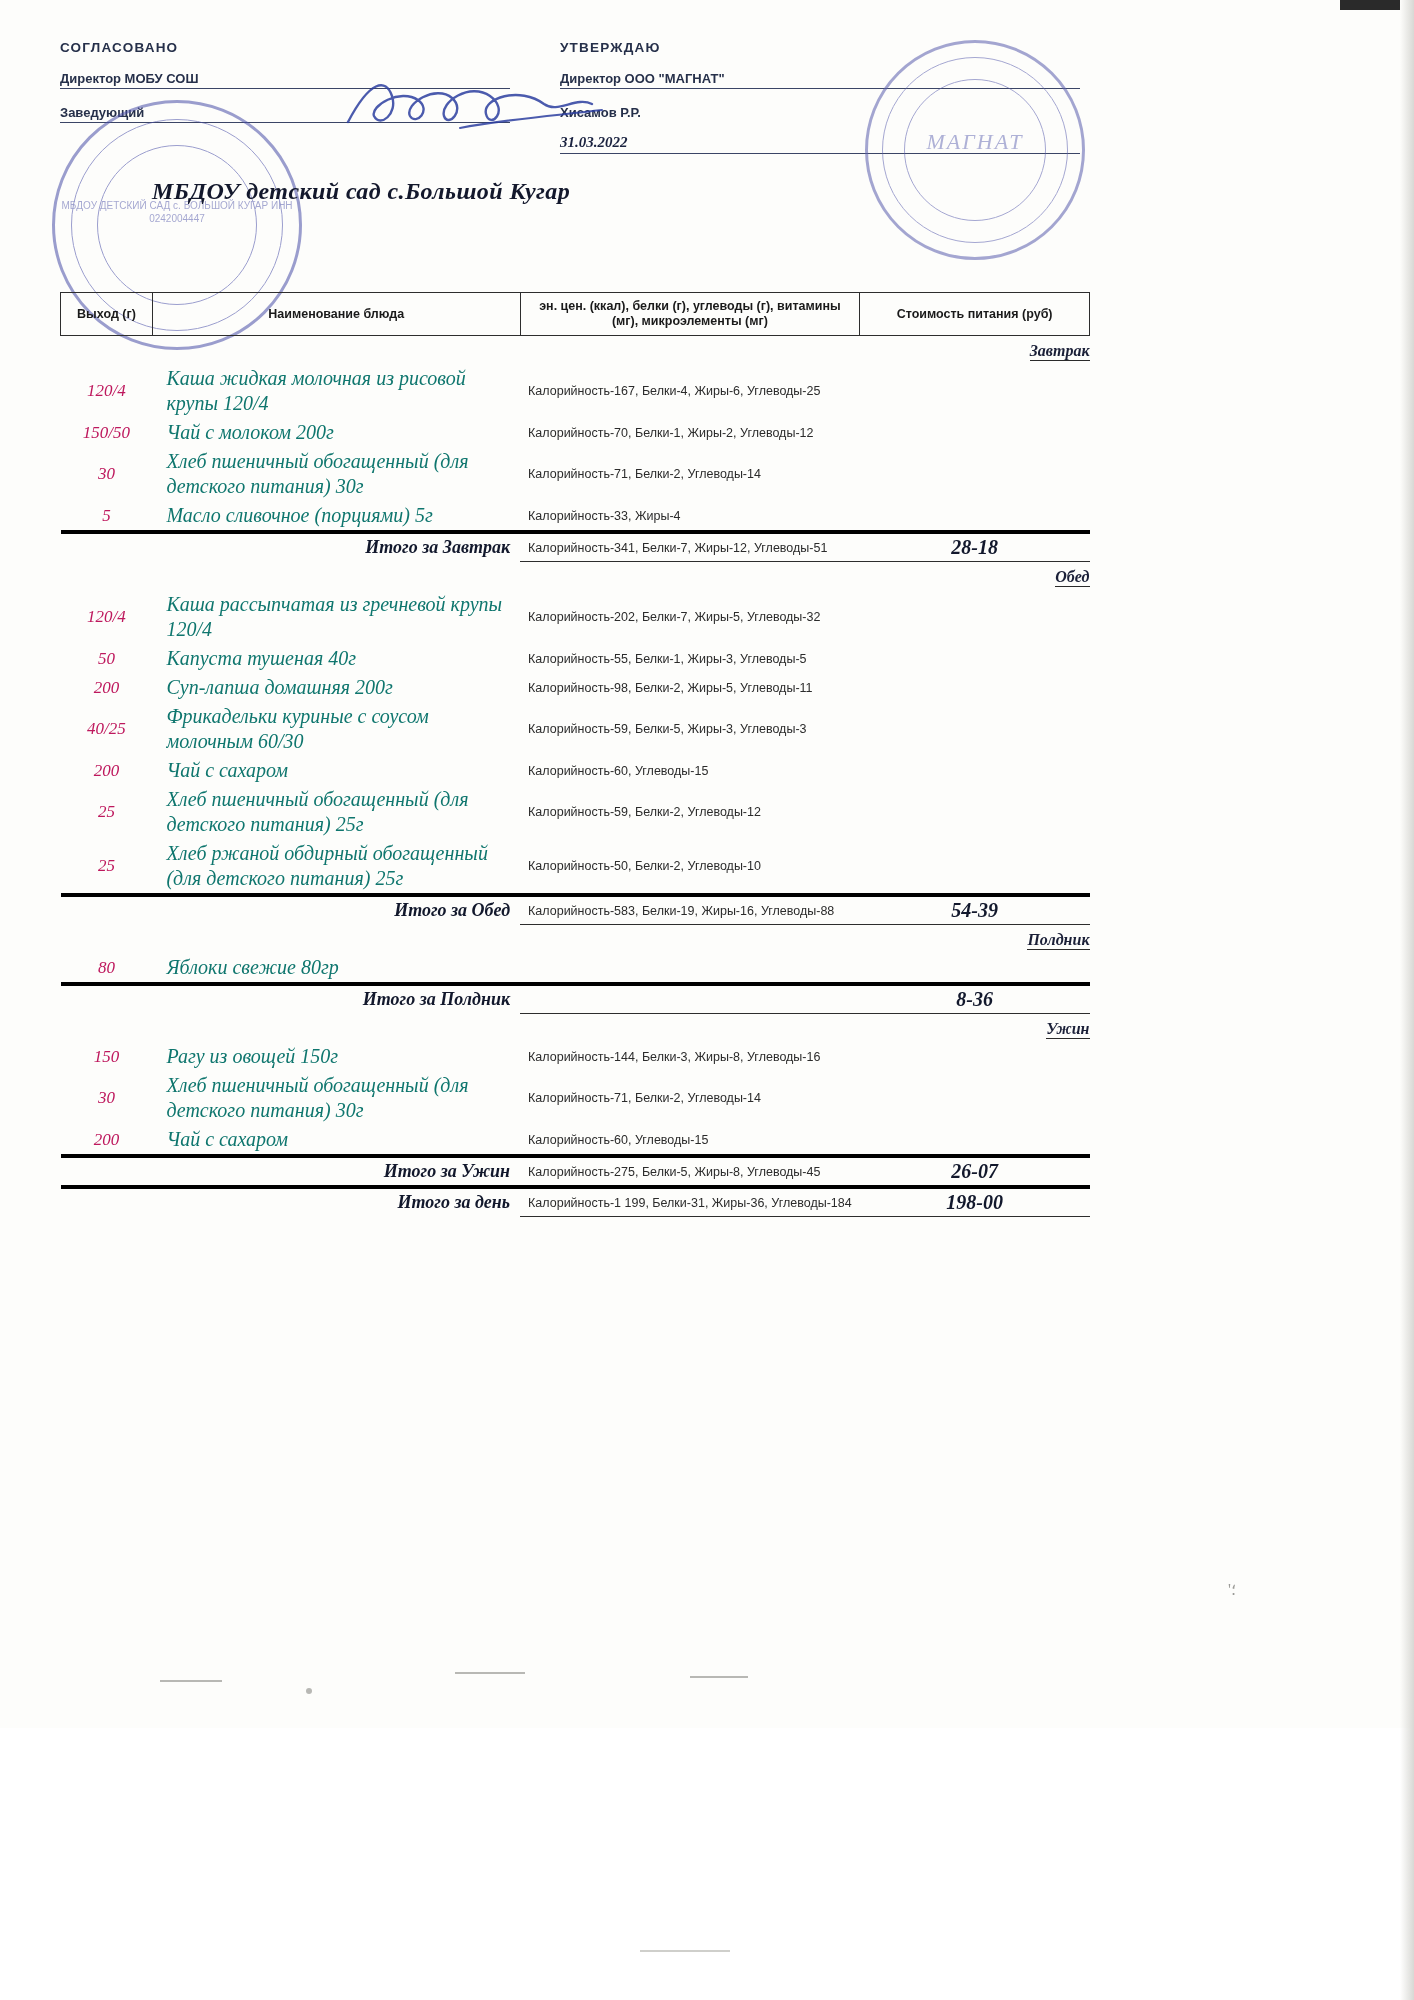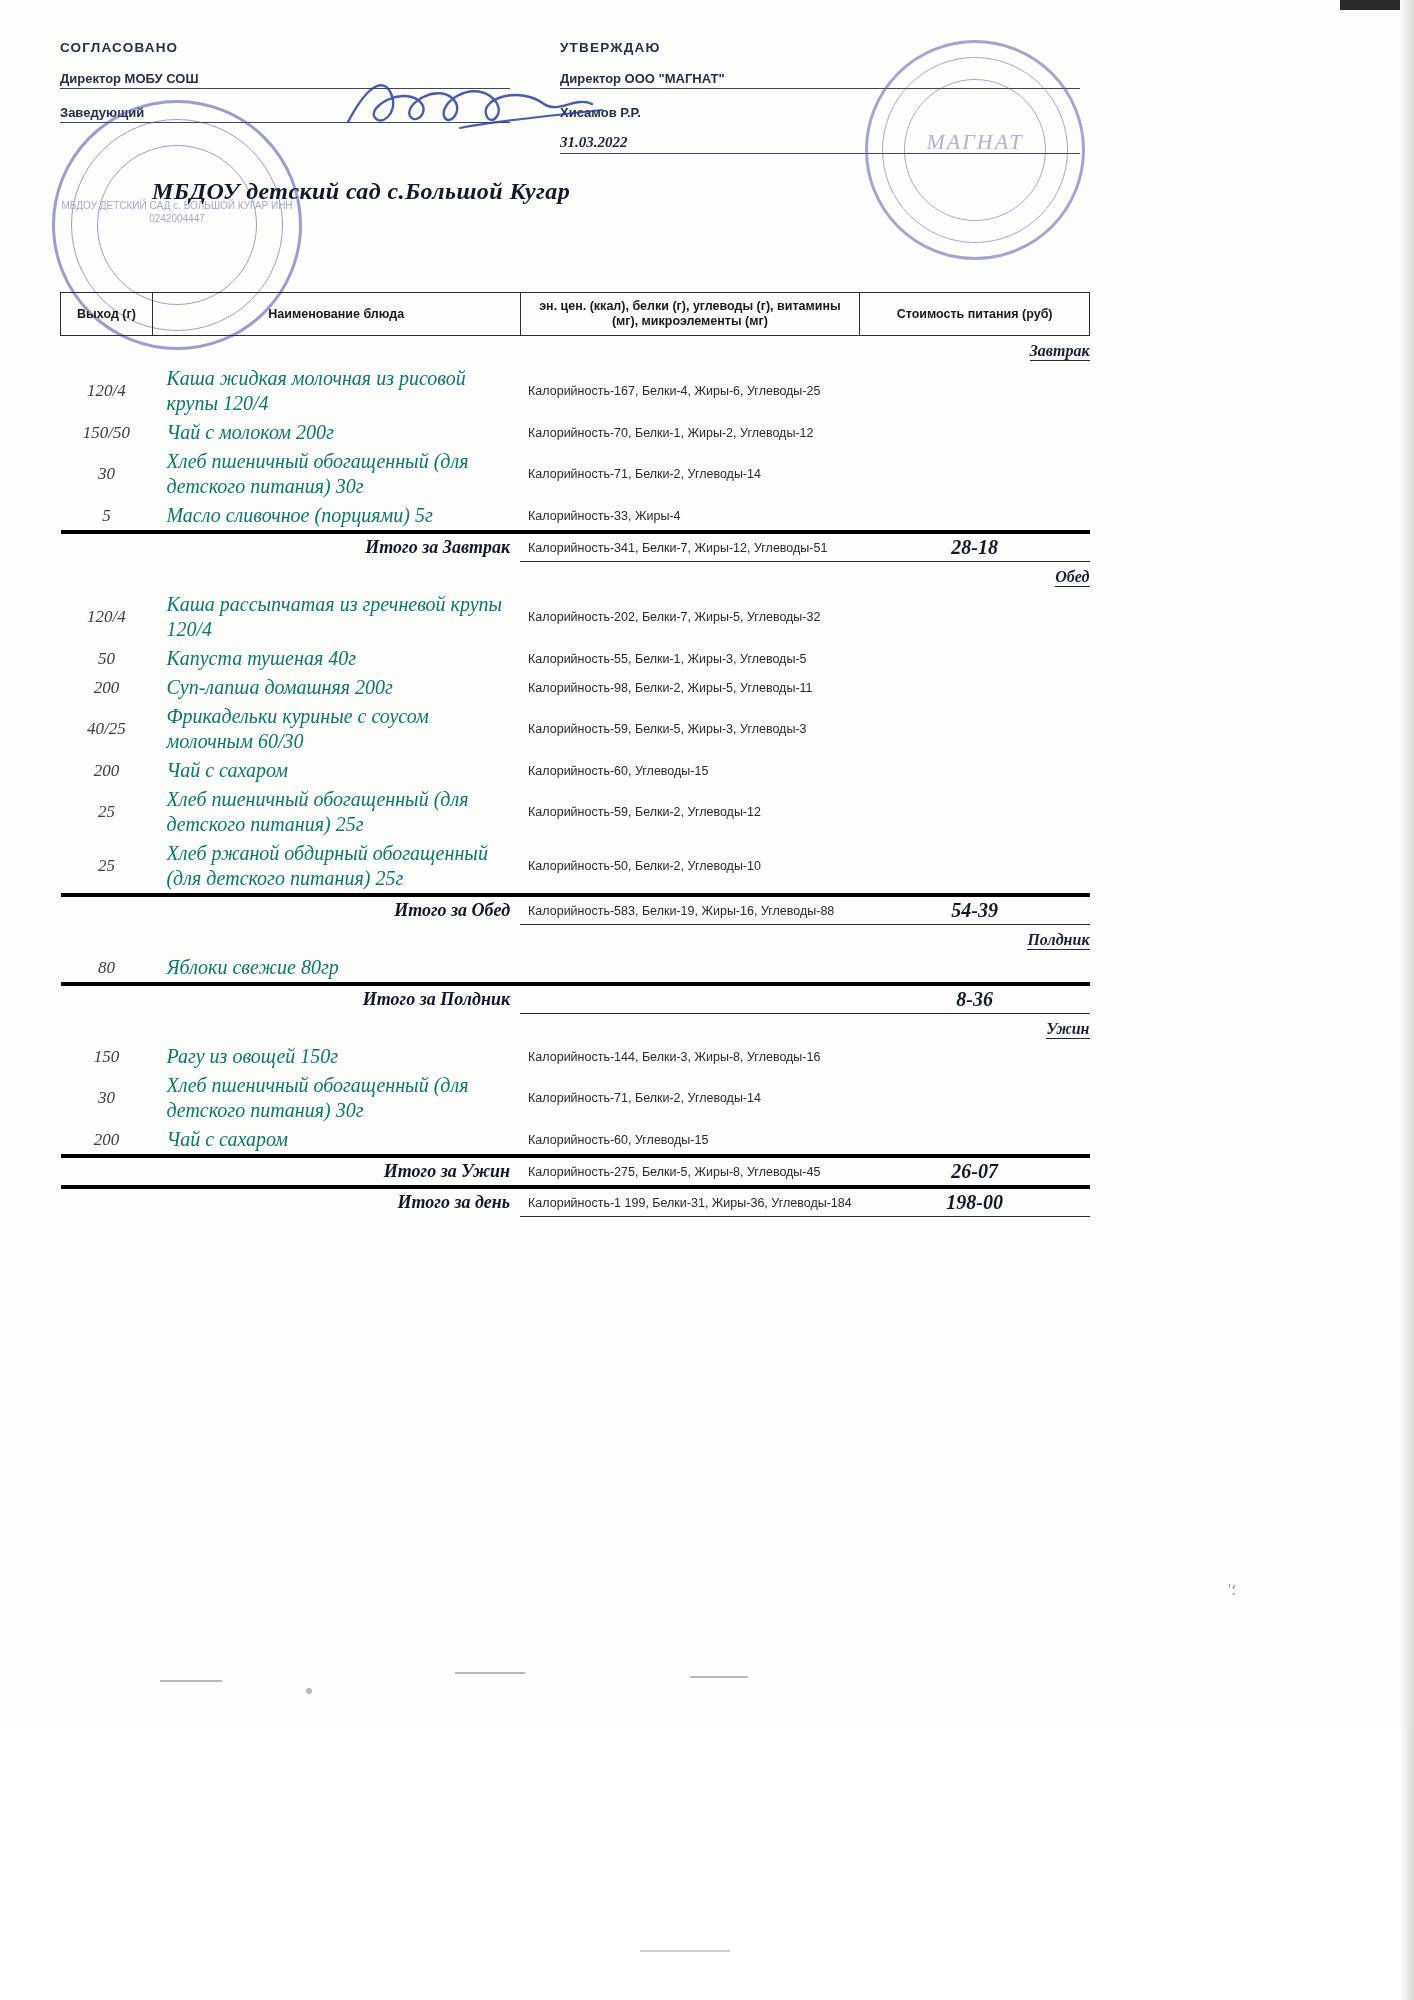--- a/index.html
+++ b/index.html
@@ -202,21 +202,21 @@
   }
   .c-out   { width: 92px;  }
   .c-name  { width: 368px; }
   .c-nutr  { width: 340px; }
   .c-price { width: 230px; }
 
   td.out {
     text-align: center;
     font-style: italic;
     font-size: 17px;
-    color: #404040;
+    color: #be185d;
     border-left: none;
     border-right: none;
     border-top: none;
     border-bottom: none;
   }
   td.name {
     font-style: italic;
     font-size: 20px;
     line-height: 25px;
     color: #0f766e;

